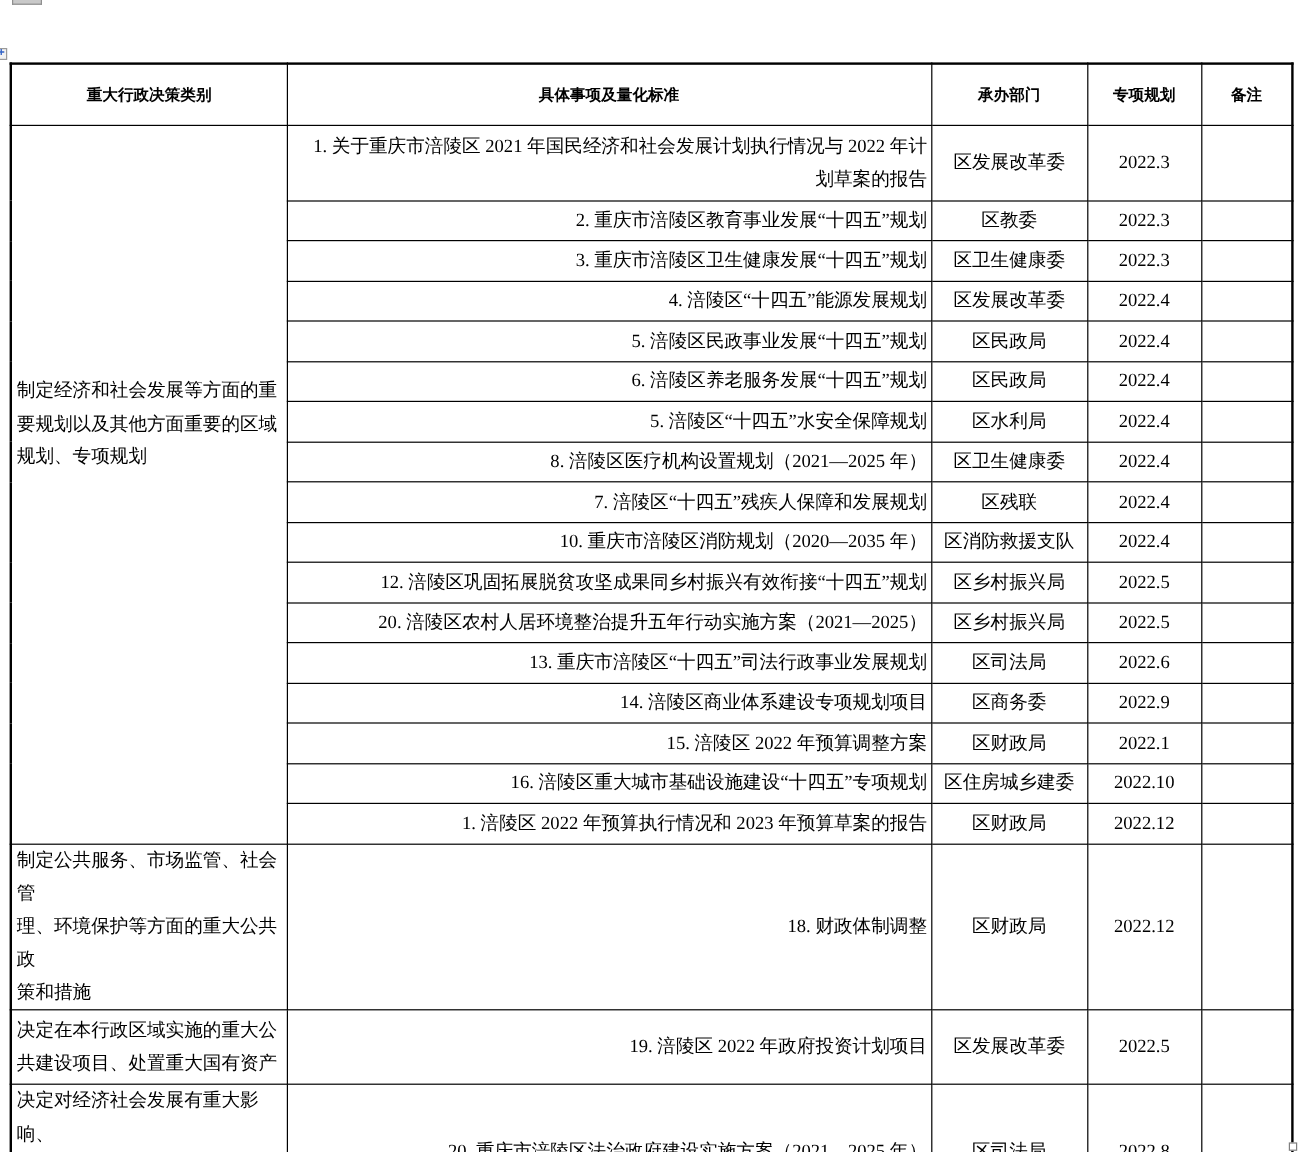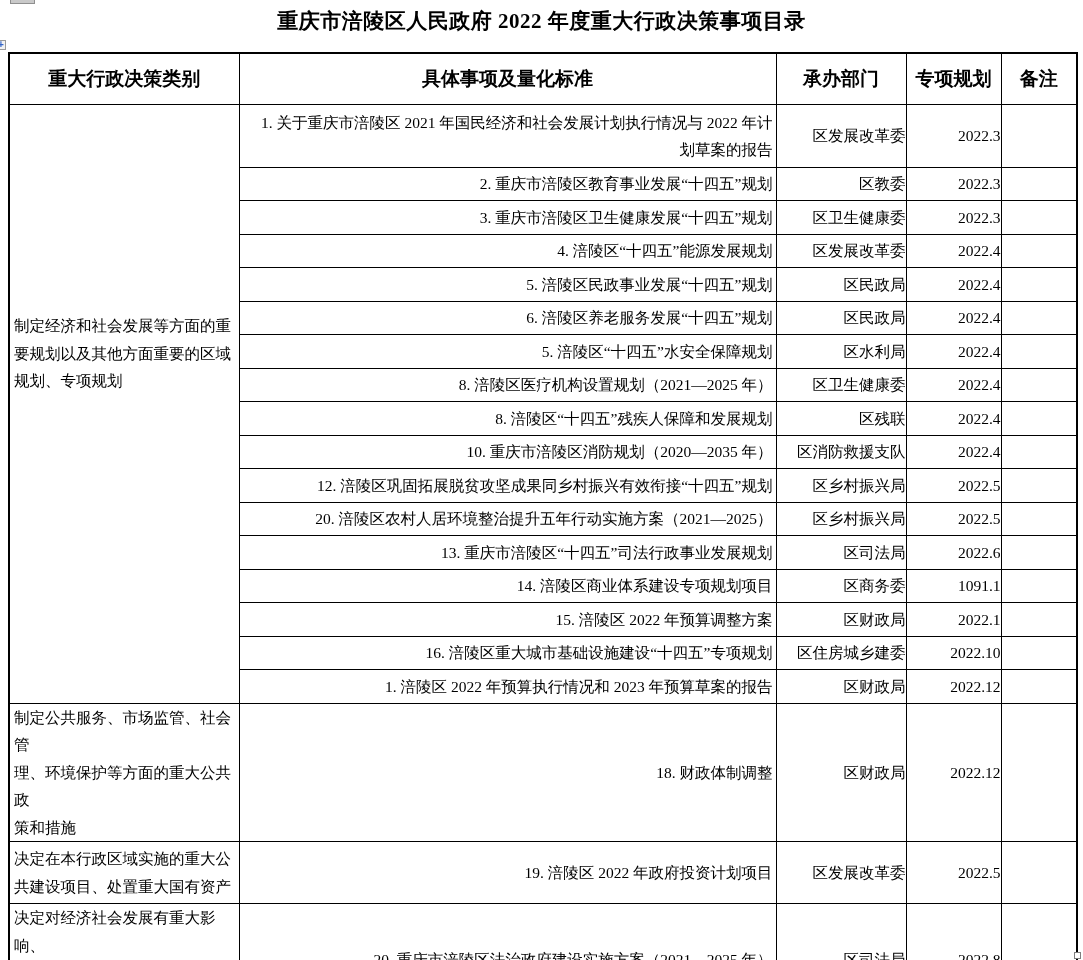--- a/index.html
+++ b/index.html
@@ -29,21 +29,21 @@
     border-collapse: collapse;
     table-layout: fixed;
   }
   table.decision-table, table.decision-table th, table.decision-table td {
     border: 1.5px solid #000000;
   }
   table.decision-table { border: 2.5px solid #000000; }
 
   th {
     height: 51px;
-    font-size: 19px;
+    font-size: 13px;
     font-weight: bold;
     text-align: center;
     vertical-align: middle;
   }
   td {
     font-size: 15.5px;
     vertical-align: middle;
     line-height: 27px;
     white-space: pre-line;
     overflow: hidden;
@@ -52,21 +52,21 @@
     text-align: left;
     padding: 0 2px 0 4px;
     line-height: 27.5px;
   }
   td.cat-first { padding-bottom: 100px; margin-top: 36px; }
   td.item-cell {
     text-align: right;
     padding-left: 5px;
     padding-right: 3px;
   }
-  td.department-cell, td.time-cell { text-align: right; }
+  td.department-cell, td.time-cell { text-align: center; }
   td.remark-cell { text-align: center; }
 
   tr.h63  td { height: 63px; }
   tr.h33  td { height: 33.5px; }
   tr.h96  td { height: 96px; }
   tr.h62  td { height: 62px; }
   tr.h92  td { height: 92px; }
 
   
   .scrollbar-fragment {
@@ -102,21 +102,20 @@
 </style>
 </head>
 <body>
 
 <div class="page">
 
   <div class="scrollbar-fragment"></div>
 
   <div class="expand-marker">+</div>
 
-  <h1 class="doc-title">重庆市涪陵区人民政府 2022 年度重大行政决策事项目录</h1>
 
   <table class="decision-table">
     <colgroup>
       <col style="width:230px">
       <col style="width:537px">
       <col style="width:130px">
       <col style="width:95px">
       <col style="width:76px">
     </colgroup>
     <thead>
@@ -175,21 +174,21 @@
           <td class="time-cell">2022.4</td>
           <td class="remark-cell"></td>
         </tr>
         <tr class="h33">
           <td class="item-cell">8. 涪陵区医疗机构设置规划（2021—2025 年）</td>
           <td class="department-cell">区卫生健康委</td>
           <td class="time-cell">2022.4</td>
           <td class="remark-cell"></td>
         </tr>
         <tr class="h33">
-          <td class="item-cell">8. 涪陵区“十四五”残疾人保障和发展规划</td>
+          <td class="item-cell">7. 涪陵区“十四五”残疾人保障和发展规划</td>
           <td class="department-cell">区残联</td>
           <td class="time-cell">2022.4</td>
           <td class="remark-cell"></td>
         </tr>
         <tr class="h33">
           <td class="item-cell">10. 重庆市涪陵区消防规划（2020—2035 年）</td>
           <td class="department-cell">区消防救援支队</td>
           <td class="time-cell">2022.4</td>
           <td class="remark-cell"></td>
         </tr>
@@ -207,21 +206,21 @@
         </tr>
         <tr class="h33">
           <td class="item-cell">13. 重庆市涪陵区“十四五”司法行政事业发展规划</td>
           <td class="department-cell">区司法局</td>
           <td class="time-cell">2022.6</td>
           <td class="remark-cell"></td>
         </tr>
         <tr class="h33">
           <td class="item-cell">14. 涪陵区商业体系建设专项规划项目</td>
           <td class="department-cell">区商务委</td>
-          <td class="time-cell">1091.1</td>
+          <td class="time-cell">2022.9</td>
           <td class="remark-cell"></td>
         </tr>
         <tr class="h33">
           <td class="item-cell">15. 涪陵区 2022 年预算调整方案</td>
           <td class="department-cell">区财政局</td>
           <td class="time-cell">2022.1</td>
           <td class="remark-cell"></td>
         </tr>
         <tr class="h33">
           <td class="item-cell">16. 涪陵区重大城市基础设施建设“十四五”专项规划</td>

